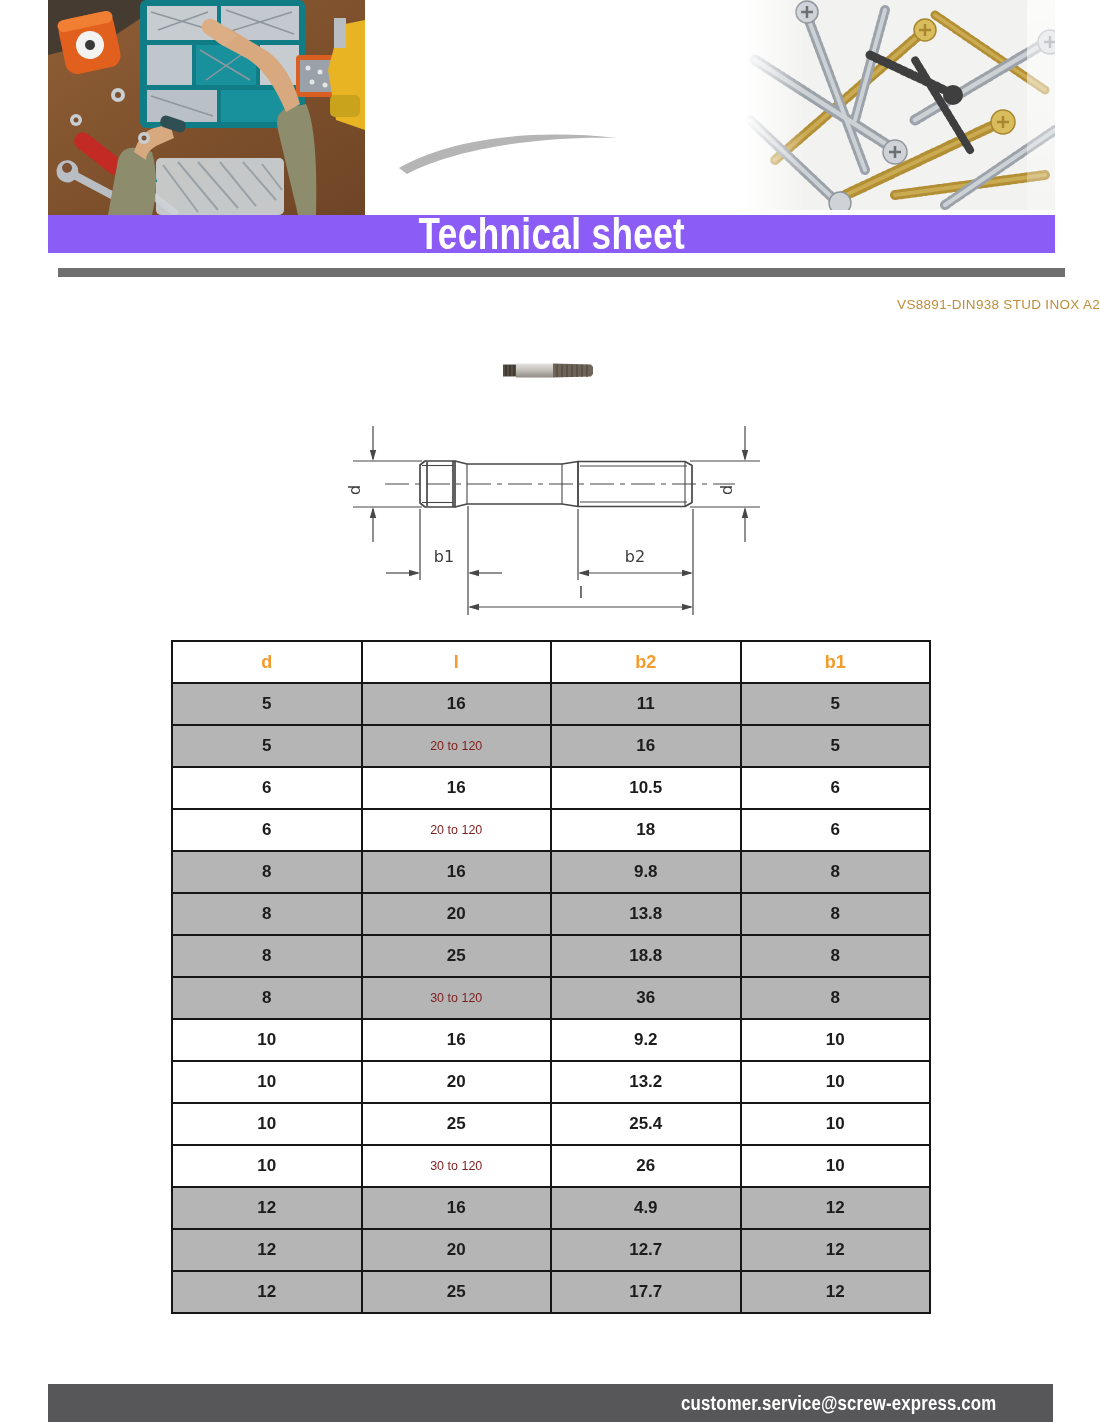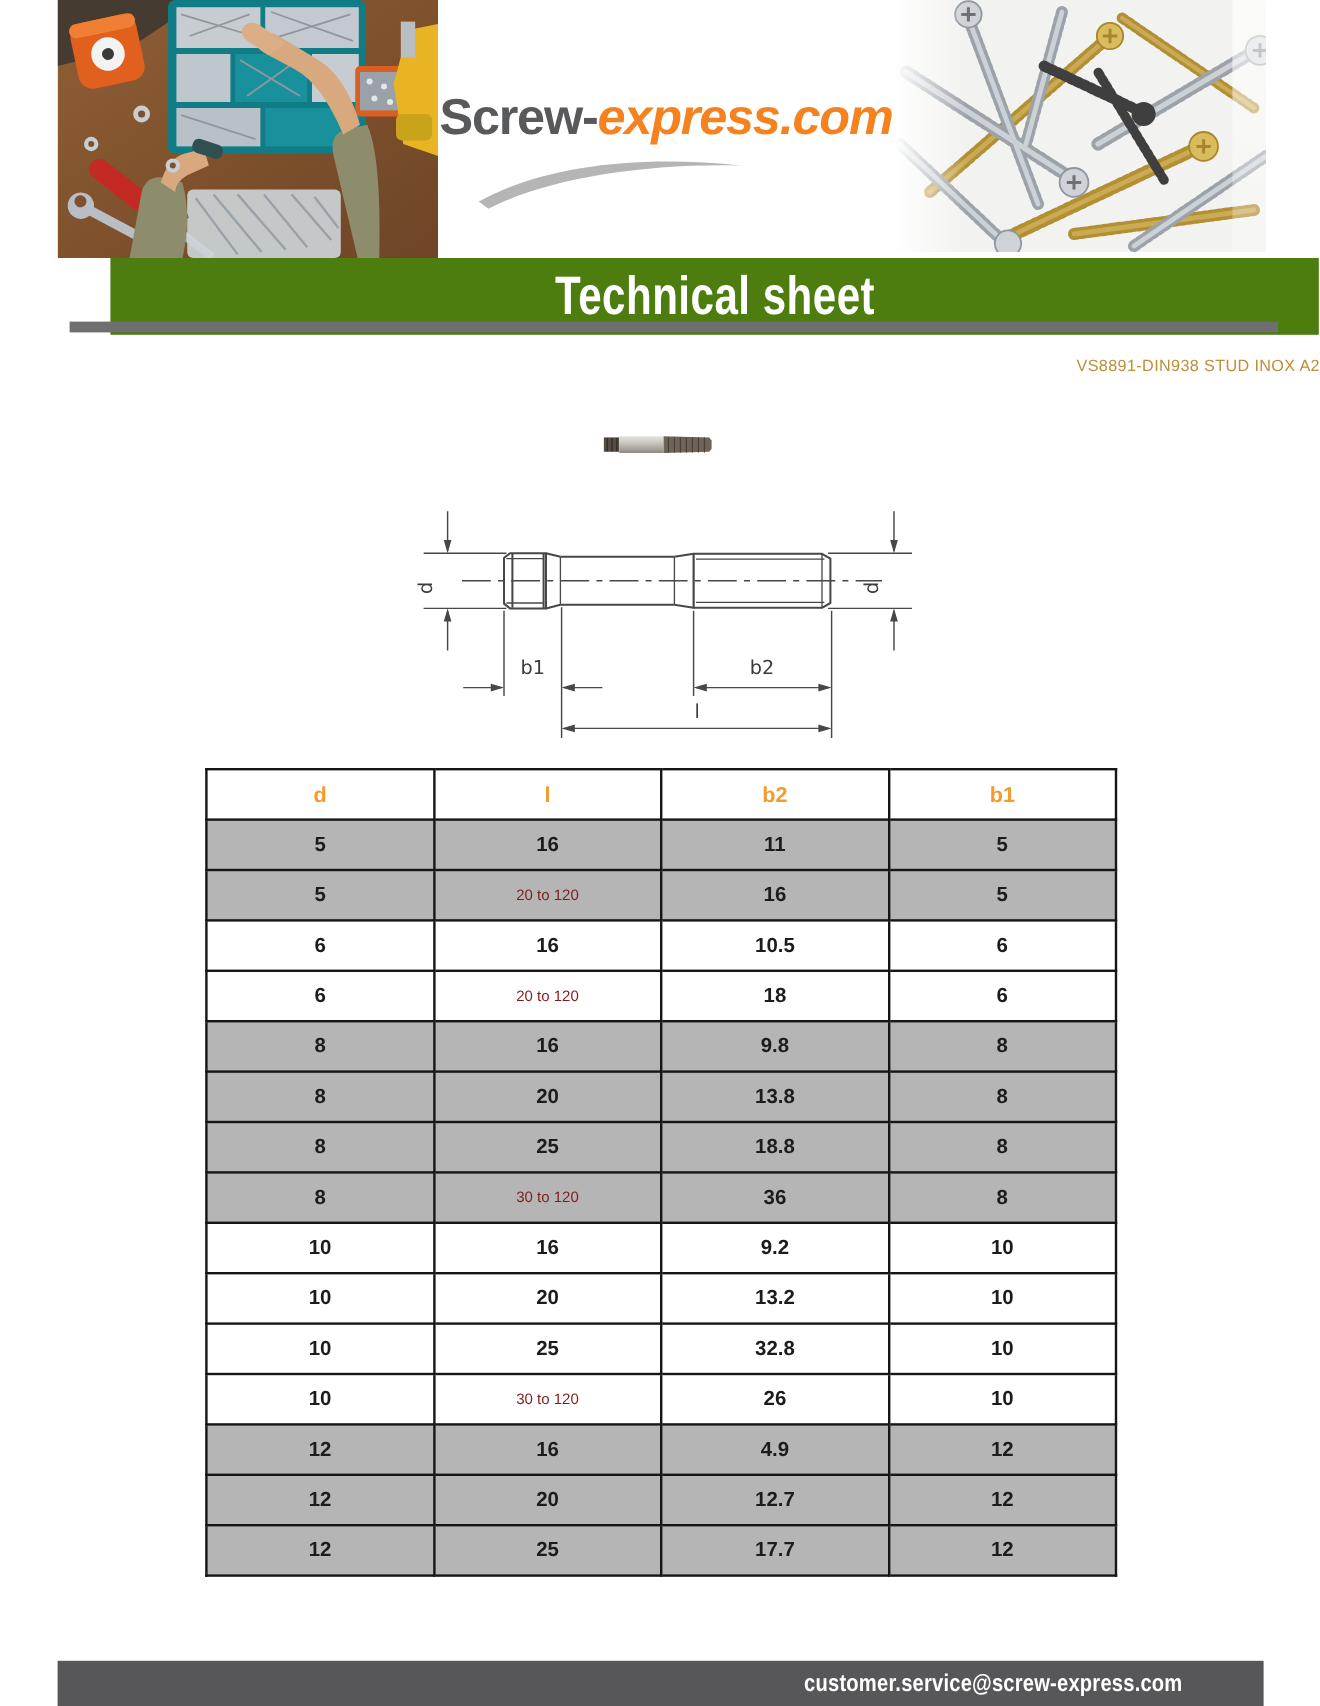--- a/index.html
+++ b/index.html
@@ -11,22 +11,22 @@
   .left-photo{left:48px;}
   .right-photo{left:745px;}
   .logo-wrap{position:absolute;left:365px;top:0;width:380px;height:215px;}
   .logo-text{position:absolute;left:50%;top:74px;transform:translateX(-50%);
              white-space:nowrap;font-size:42px;font-weight:bold;letter-spacing:-1px;}
   .logo-gray{color:#58595B;}
   .logo-orange{color:#F5821F;font-style:italic;}
   .swoosh{position:absolute;left:28px;top:128px;}
 
   
-  .banner{position:absolute;left:48px;top:215px;width:1007px;height:64px;background:#4d7c0f;
-          display:flex;align-items:center;justify-content:center;margin-left:44px;}
+  .banner{position:absolute;left:48px;top:215px;width:1007px;height:38px;background:#8b5cf6;
+          display:flex;align-items:center;justify-content:center;}
   .banner span{display:inline-block;transform:scaleX(0.78);color:#fff;font-weight:bold;
                font-size:45px;letter-spacing:0.5px;}
   .divider{position:absolute;left:58px;top:268px;width:1007px;height:9px;background:#6F6F6F;}
 
   
   .product-title{position:absolute;left:0;top:297px;width:1100px;text-align:right;
                  color:#BD8E3B;font-size:13.5px;letter-spacing:0.3px;}
   .product-photo{position:absolute;left:503px;top:362px;}
 
   
@@ -38,21 +38,21 @@
              table-layout:fixed;}
   table.spec th,table.spec td{border:2px solid #161616;height:40px;text-align:center;
              vertical-align:middle;font-size:17px;font-weight:bold;color:#1c1c1c;
              background:#fff;padding:0;}
   table.spec th{color:#F49B2B;font-size:18px;}
   table.spec tr.shaded td{background:#B5B5B5;}
   table.spec td.range{font-size:12.5px;font-weight:normal;color:#7f1d1d;}
 
   
   .footer{position:absolute;left:48px;top:1384px;width:1005px;height:38px;background:#575759;
-          display:flex;align-items:center;justify-content:flex-end;padding:12px;box-sizing:border-box;}
+          display:flex;align-items:center;justify-content:flex-end;padding:1px;box-sizing:border-box;}
   .footer span{display:inline-block;transform:scaleX(0.84);transform-origin:right center;
                color:#fff;font-weight:bold;font-size:20px;margin-right:56px;letter-spacing:0.2px;}
 </style>
 </head>
 <body>
 
 <div class="page">
 
   <div>
 
@@ -147,23 +147,20 @@
       </g>
       <circle cx="70" cy="95" r="7" fill="#c9ced2"></circle>
         <circle cx="70" cy="95" r="3" fill="#7c5030"></circle>
       <circle cx="96" cy="138" r="6" fill="#c9ced2"></circle>
         <circle cx="96" cy="138" r="2.5" fill="#7c5030"></circle>
       <circle cx="28" cy="120" r="6" fill="#c9ced2"></circle>
         <circle cx="28" cy="120" r="2.5" fill="#7c5030"></circle>
     </svg>
 
     <div class="logo-wrap">
-      <div class="logo-text">
-        <span class="logo-gray">Screw-</span><span class="logo-orange">express.com</span>
-      </div>
       <svg class="swoosh" width="235" height="48" viewBox="0 0 235 48">
         <path d="M6,40 C55,12 135,0 225,10 C140,8 60,22 14,46 Z" fill="#b5b5b5"></path>
       </svg>
     </div>
 
     <svg class="photo right-photo" width="310" height="210" viewBox="0 0 310 210">
       <rect width="310" height="210" fill="#f2f2f0"></rect>
       <g stroke-linecap="round">
 
         <g stroke="#b28e35">
@@ -406,21 +403,21 @@
         </tr>
         <tr>
           <td>10</td>
           <td>20</td>
           <td>13.2</td>
           <td>10</td>
         </tr>
         <tr>
           <td>10</td>
           <td>25</td>
-          <td>32.8</td>
+          <td>25.4</td>
           <td>10</td>
         </tr>
         <tr>
           <td>10</td>
           <td class="range">30 to 120</td>
           <td>26</td>
           <td>10</td>
         </tr>
         <tr class="shaded">
           <td>12</td>

